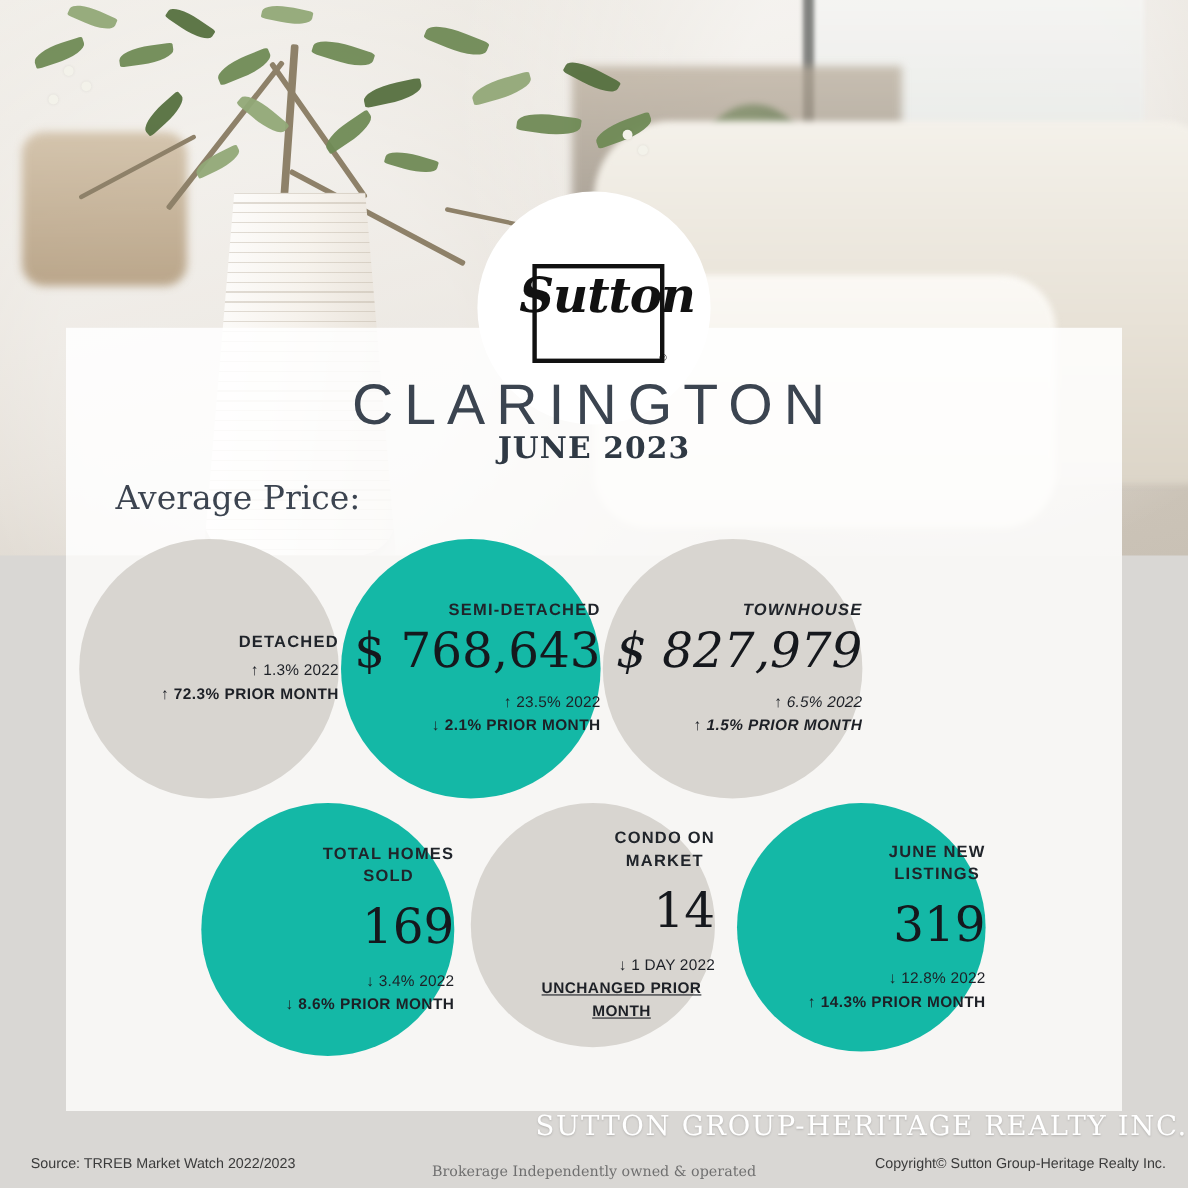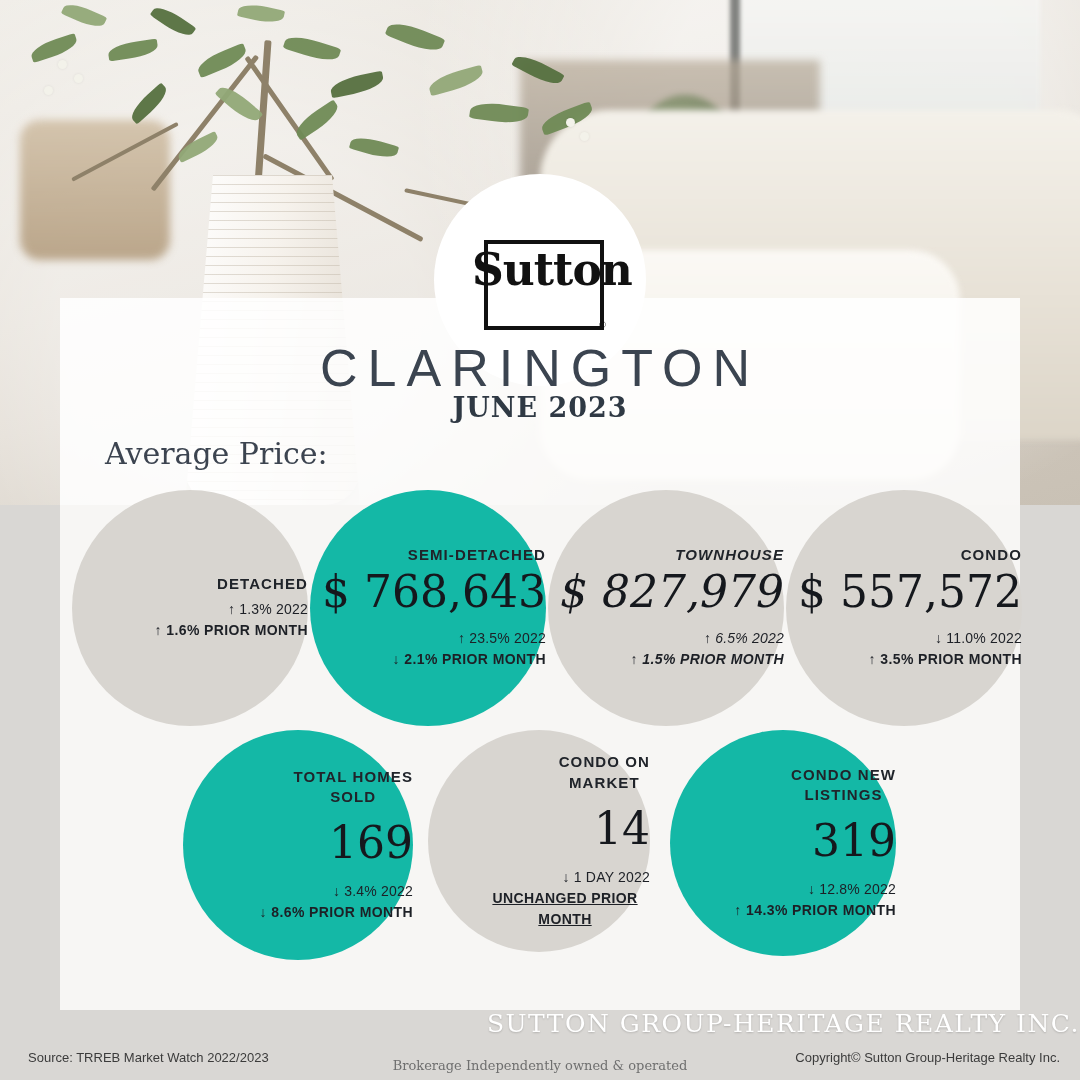--- a/index.html
+++ b/index.html
@@ -154,21 +154,21 @@
     left: 434px; top: 174px;
     width: 212px; height: 212px;
     border-radius: 50%;
     background: #ffffff;
     display: flex;
     align-items: center;
     justify-content: center;
   }
   .logo-inner {
     position: relative;
-    width: 136px; height: 96px;
+    width: 136px; height: 96px; font-style: italic;
   }
   .logo-box {
     position: absolute;
     left: 12px; top: 8px;
     width: 112px; height: 82px;
     border: 4px solid #111;
   }
   .logo-word {
     position: absolute;
     left: 0; top: 16px;
@@ -371,43 +371,37 @@
     </div>
   </div>
 
   <div class="city">CLARINGTON</div>
   <div class="month">JUNE 2023</div>
   <div class="avg-label">Average Price:</div>
 
   <div class="circle" style="left:72px; top:490px; width:236px; height:236px;">
     <div class="c-title">DETACHED</div>
     <div class="c-sub">↑ 1.3% 2022</div>
-    <div class="c-sub bold">↑ 1.6% PRIOR MONTH</div>
+    <div class="c-sub bold">↑ 72.3% PRIOR MONTH</div>
   </div>
 
   <div class="circle light" style="left:310px; top:490px; width:236px; height:236px;">
     <div class="c-title">SEMI-DETACHED</div>
     <div class="c-value">$ 768,643</div>
     <div class="c-sub">↑ 23.5% 2022</div>
     <div class="c-sub bold">↓ 2.1% PRIOR MONTH</div>
   </div>
 
   <div class="circle" style="left:548px; top:490px; width:236px; height:236px;font-style:italic;">
     <div class="c-title">TOWNHOUSE</div>
     <div class="c-value">$ 827,979</div>
     <div class="c-sub">↑ 6.5% 2022</div>
     <div class="c-sub bold">↑ 1.5% PRIOR MONTH</div>
   </div>
 
-  <div class="circle" style="left:786px; top:490px; width:236px; height:236px;">
-    <div class="c-title">CONDO</div>
-    <div class="c-value">$ 557,572</div>
-    <div class="c-sub">↓ 11.0% 2022</div>
-    <div class="c-sub bold">↑ 3.5% PRIOR MONTH</div>
-  </div>
 
   <div class="circle light" style="left:183px; top:730px; width:230px; height:230px;">
     <div class="s-title">
       <div>TOTAL HOMES</div>
       <div>SOLD</div>
     </div>
     <div class="s-value">169</div>
     <div class="c-sub">↓ 3.4% 2022</div>
     <div class="c-sub bold">↓ 8.6% PRIOR MONTH</div>
   </div>
@@ -417,21 +411,21 @@
       <div>CONDO ON</div>
       <div>MARKET</div>
     </div>
     <div class="s-value">14</div>
     <div class="c-sub">↓ 1 DAY 2022</div>
     <div class="c-sub bold" style="max-width:170px;text-decoration:underline;">UNCHANGED PRIOR MONTH</div>
   </div>
 
   <div class="circle light" style="left:670px; top:730px; width:226px; height:226px;">
     <div class="s-title">
-      <div>CONDO NEW</div>
+      <div>JUNE NEW</div>
       <div>LISTINGS</div>
     </div>
     <div class="s-value">319</div>
     <div class="c-sub">↓ 12.8% 2022</div>
     <div class="c-sub bold">↑ 14.3% PRIOR MONTH</div>
   </div>
 
   <div class="footer-name">SUTTON GROUP-HERITAGE REALTY INC.</div>
   <div class="footer-sub">Brokerage Independently owned &amp; operated</div>
   <div class="footer-left">Source: TRREB Market Watch 2022/2023</div>

